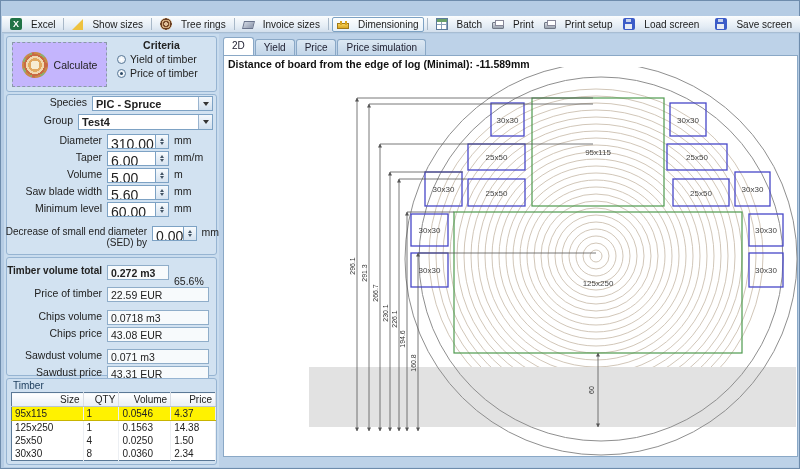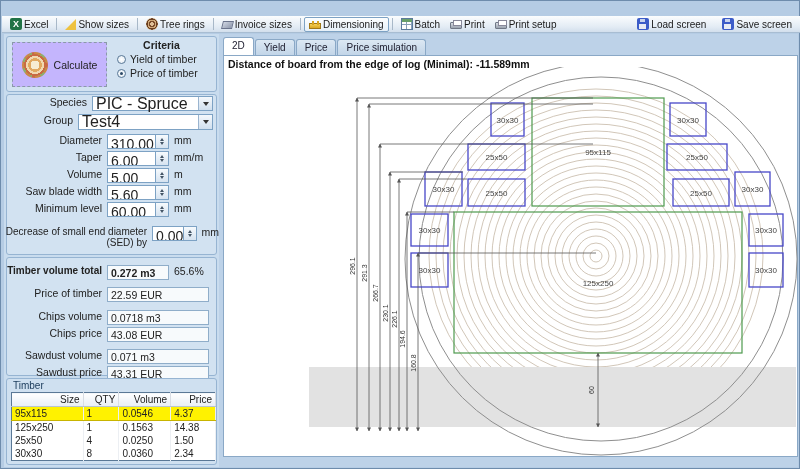--- a/index.html
+++ b/index.html
@@ -16,21 +16,21 @@
   .winbtn { width:19px; height:10px; border:1px solid #7d94ad; border-radius:2px;
     background:linear-gradient(#f5fafd,#c2d4e6); font-size:7px; line-height:8px; text-align:center; color:#44586c; }
   .winbtn.min::after{content:"–";} .winbtn.max::after{content:"❐";}
   .winbtn.close { background:linear-gradient(#f3a08c,#d2422a); border-color:#9c2c18; color:#fff; }
   .winbtn.close::after{content:"✕";}
 
   
   .toolbar { position:absolute; left:1px; top:15px; width:798px; height:17px;
     background:linear-gradient(#fbfdfe,#e2ebf4 70%,#d2dfec); border-bottom:1px solid #a8bdd2;
     display:flex; align-items:center; padding:0 3px; font-size:10px; color:#1a1a1a; }
-  .tbtn { display:flex; align-items:center; gap:2px; padding:1px 4px; border:1px solid transparent; border-radius:2px; height:15px; }
+  .tbtn { display:flex; align-items:center; gap:9px; padding:1px 4px; border:1px solid transparent; border-radius:2px; height:15px; }
   .tbtn.active { border-color:#7da2c4; background:linear-gradient(#fdfefe,#e6f0f8); }
   .tsep { width:1px; height:12px; background:#a8b8c8; margin:0 3px; }
   .tb-right { margin-left:auto; display:flex; gap:6px; }
 
   .icon { width:12px; height:12px; display:inline-block; position:relative; flex:0 0 auto; }
   .excel-icon { background:#217346; border-radius:2px; }
   .excel-icon::after { content:"X"; position:absolute; inset:0; color:#fff; font-size:9px; font-weight:bold; text-align:center; line-height:12px; }
   .showsizes-icon { width:0; height:0; border-left:11px solid transparent; border-bottom:11px solid #eec23f; margin-top:1px; }
   .rings-icon { border-radius:50%;
     background:radial-gradient(circle,#e0c098 0 22%,#7a4a28 22% 36%,#cfa878 36% 52%,#6a3e20 52% 66%,#b89060 66% 82%,#5a3418 82% 100%); }
@@ -65,31 +65,31 @@
   .criteria { position:absolute; left:104px; top:2px; right:4px; }
   .criteria-title { text-align:center; font-weight:bold; font-size:10.5px; margin-bottom:2px; }
   .radio-row { display:flex; align-items:center; gap:4px; margin:2px 0 0 6px; }
   .radio { width:9px; height:9px; border-radius:50%; border:1px solid #5a7896; background:radial-gradient(#fff,#dde8f2); position:relative; }
   .radio.checked::after { content:""; position:absolute; left:2px; top:2px; width:3px; height:3px; border-radius:50%; background:#2c4a68; }
 
   .srow { position:absolute; left:0; width:215px; display:flex; align-items:flex-start; }
   .srow .lbl { text-align:right; padding-right:5px; }
   .field { background:#fff; border:1px solid #7da2c4; height:15px; font-size:14px; padding:1px 3px; overflow:hidden; white-space:nowrap; }
   .combo { display:flex; align-items:center; background:#fff; border:1px solid #7da2c4; height:15px; }
-  .combo .cval { flex:1; padding:0 3px; font-size:16px; white-space:nowrap; overflow:hidden; }
+  .combo .cval { flex:1; padding:0 3px; font-size:11px; white-space:nowrap; overflow:hidden;font-weight:bold; }
   .combo .carr { width:14px; height:100%; background:linear-gradient(#f4f8fc,#d0dfee); border-left:1px solid #9ab4cf;
      display:flex; align-items:center; justify-content:center; }
   .combo .carr::after { content:""; width:0; height:0; border:3px solid transparent; border-top:4px solid #333; margin-top:3px; }
   .spin { width:13px; height:15px; border:1px solid #7da2c4; border-left:none; background:linear-gradient(#f6fafd,#d6e3f0);
      display:flex; flex-direction:column; align-items:center; justify-content:center; gap:1px; }
   .spin i { width:0; height:0; border:2.5px solid transparent; display:block; }
   .spin .up { border-bottom:3px solid #456; margin-top:-1px; }
   .spin .dn { border-top:3px solid #456; }
   .unit { padding-left:5px; font-size:10.5px; }
-  .res-extra { padding-left:5px; font-size:10.5px; }
+  .res-extra { padding-left:5px; font-size:10.5px;margin-top:10px; }
   .rfield { background:#f7fafc; border:1px solid #8fadc9; height:15px; font-size:10.5px; padding:1px 3px; }
   .bold { font-weight:bold; }
 
   .timber-title { position:absolute; left:6px; top:1px; font-size:10px; color:#1a3a5a; }
   .ttable { position:absolute; left:4px; top:13px; width:205px; border-collapse:collapse; background:#fff; font-size:10px; border:1px solid #5a7896; }
   .ttable th { font-weight:normal; text-align:right; padding:1px 3px; height:13px;
     background:linear-gradient(#ffffff,#e8eef5); border-right:1px solid #d8dde4; border-bottom:1px solid #b8c4d0; }
   .ttable td { padding:1px 3px; height:13px; border-right:1px solid #eceff3; }
   .ttable tr.hl td { background:#fff200; border-top:1px solid #c8b400; border-bottom:1px solid #c8b400; }
 

